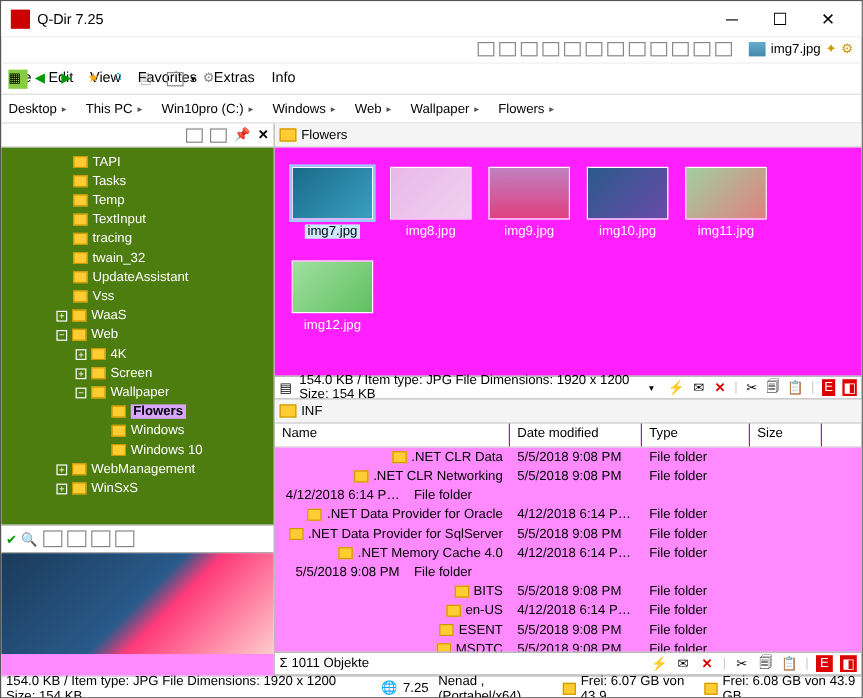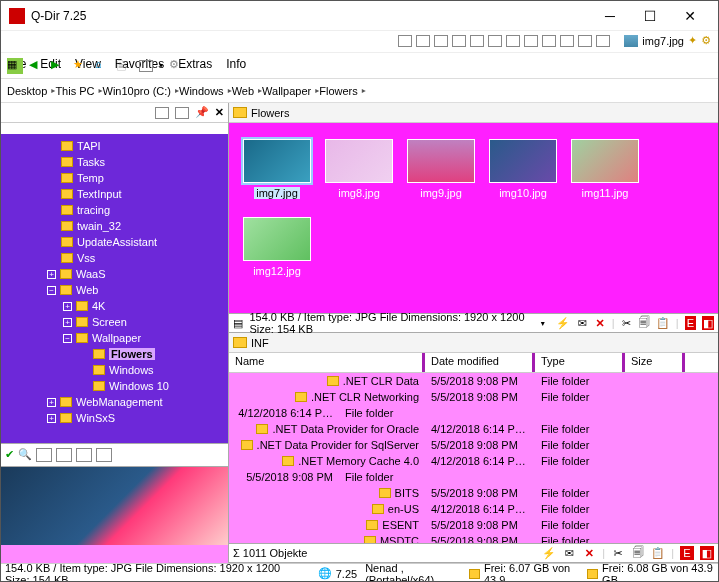--- a/index.html
+++ b/index.html
@@ -8,28 +8,28 @@
 .titlebar .icon { width: 16px; height: 16px; background: #c00; margin-right: 6px; }
 .titlebar .title { flex: 1; font-size: 12px; }
 .titlebar .winbtn { width: 40px; height: 28px; display: flex; align-items: center; justify-content: center; font-size: 14px; }
 .menubar { height: 22px; display: flex; align-items: center; padding: 0 6px; gap: 14px; border-bottom: 1px solid #eee; }
 .menubar span { font-size: 12px; margin-top: 44px; }
 .quickbar { position: absolute; right: 8px; top: 34px; display: flex; gap: 4px; align-items: center; }
 .quickbar .q { width: 14px; height: 12px; border: 1px solid #888; display: inline-block; }
 .quickbar .qlabel { font-size: 11px; }
 .toolbar1 { height: 26px; display: flex; align-items: center; padding: 0 6px; gap: 6px; border-bottom: 1px solid #ddd; }
 .tb-ico { width: 16px; height: 16px; }
-.breadcrumb { height: 24px; display: flex; align-items: center; padding: 0 6px; gap: 0; border-bottom: 1px solid #ddd; font-size: 12px; }
+.breadcrumb { height: 24px; display: flex; align-items: center; padding: 0 6px; gap: 16px; border-bottom: 1px solid #ddd; font-size: 12px; }
 .breadcrumb .crumb { display: flex; align-items: center; gap: 4px; }
 .breadcrumb .chev { font-size: 8px; color: #555; }
 .workspace { display: flex; height: calc(582px - 30px - 22px - 26px - 24px - 20px); }
 .leftcol { width: 228px; display: flex; flex-direction: column; border-right: 1px solid #aaa; }
 .tree-head { height: 20px; display: flex; align-items: center; justify-content: flex-end; gap: 6px; padding: 0 4px; border-bottom: 1px solid #ccc; }
 .tree-head .ico { width: 14px; height: 12px; border: 1px solid #888; }
-.tree { flex: 1 1 50%; overflow: hidden; background: #6d28d9; color: #fff; padding: 4px 0; position: relative; margin-top: 11px; }
+.tree { flex: 1 1 50%; overflow: hidden; background: #4d7c0f; color: #fff; padding: 4px 0; position: relative; }
 .tree .node { display: flex; align-items: center; height: 16px; padding-left: 6px; }
 .tree .folder { width: 12px; height: 10px; background: #ffcc33; border: 1px solid #cc9900; margin-right: 4px; }
 .tree .box { width: 9px; height: 9px; border: 1px solid #fff; color: #fff; font-size: 8px; text-align: center; line-height: 7px; margin-right: 4px; }
 .tree .sel { background: #d9a6ff; color: #000; padding: 0 2px; font-weight: bold; }
 .preview-bar { height: 24px; display: flex; align-items: center; gap: 4px; padding: 0 4px; border-top: 1px solid #aaa; border-bottom: 1px solid #aaa; }
 .preview-bar .ico { width: 16px; height: 14px; border: 1px solid #888; }
 .preview { flex: 1; background: linear-gradient(135deg, #1a3a5a 0%, #2a5a8a 50%, #ff3a7a 60%, #ffcccc 100%); position: relative; }
 .preview-bot { height: 18px; background: #ff8aff; }
 .rightcol { flex: 1; display: flex; flex-direction: column; }
 .pane-head { height: 20px; display: flex; align-items: center; padding: 0 4px; gap: 4px; border-bottom: 1px solid #ccc; background: #f4f4f4; }
@@ -37,21 +37,21 @@
 .thumbs { flex: 1; background: #ff1fff; padding: 16px 12px; display: flex; flex-wrap: wrap; gap: 18px 10px; align-content: flex-start; overflow: hidden; }
 .thumb { width: 72px; display: flex; flex-direction: column; align-items: center; gap: 4px; }
 .thumb .img { width: 68px; height: 44px; background: #9ad; border: 1px solid #fff; }
 .thumb .cap { color: #fff; font-size: 11px; }
 .thumb.sel .cap { background: #cce8ff; color: #000; padding: 0 2px; }
 .thumb.sel .img { outline: 2px solid #99ccff; }
 .pane-status { height: 20px; display: flex; align-items: center; padding: 0 4px; border-top: 1px solid #aaa; border-bottom: 1px solid #aaa; font-size: 11px; gap: 6px; }
 .pane-status .flex { flex: 1; }
 .act-ico { width: 14px; height: 14px; display: inline-flex; align-items: center; justify-content: center; }
 .list-head { height: 20px; display: flex; border-bottom: 1px solid #ccc; }
-.list-head .col { padding: 2px 6px; border-right: 3px solid #a21caf; font-size: 11px; }
+.list-head .col { padding: 2px 6px; border-right: 1px solid #a21caf; font-size: 11px; }
 .listbody { flex: 1; overflow: hidden; background: #ff8aff; }
 .row { display: flex; height: 16px; align-items: center; color: #000; }
 .row .c { padding: 0 6px; overflow: hidden; white-space: nowrap; font-size: 11px; }
 .row .c:first-child { display: flex; align-items: center; gap: 4px; justify-content: flex-end; }
 .row .folder { width: 12px; height: 10px; background: #ffcc33; border: 1px solid #cc9900; }
 .statusbar { height: 20px; display: flex; align-items: center; padding: 0 4px; border-top: 1px solid #ccc; font-size: 11px; gap: 8px; }
 .statusbar .cell { display: flex; align-items: center; gap: 4px; }
 .statusbar .flex { flex: 1; }
 .disk { width: 12px; height: 10px; background: #ffcc33; border: 1px solid #cc9900; }
 </style>

